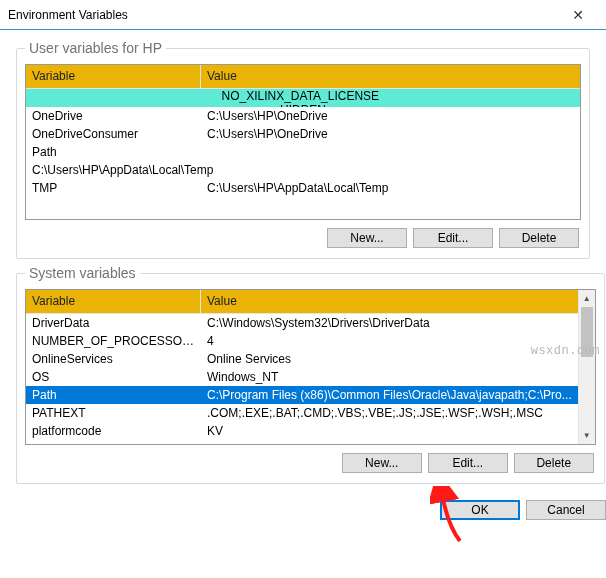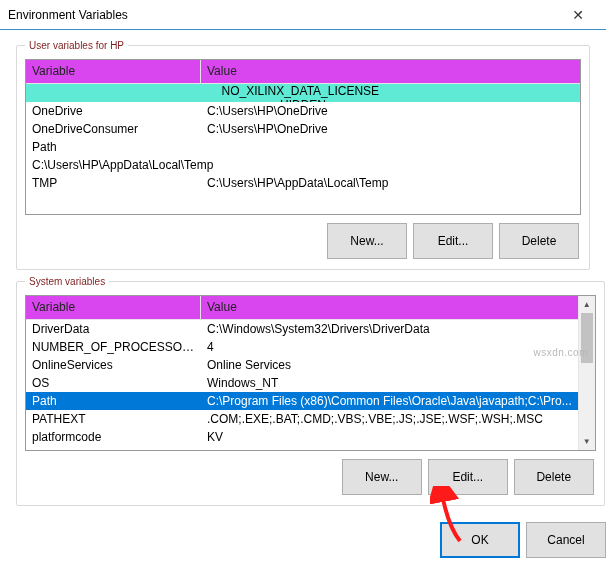--- a/index.html
+++ b/index.html
@@ -34,38 +34,38 @@
     cursor: pointer;
   }
   .content { padding: 10px 16px 6px 16px; }
   fieldset {
     border: 1px solid #d9d9d9;
     border-radius: 2px;
     margin: 0 0 4px 0;
     padding: 8px 8px 10px 8px;
   }
   legend {
-    font-size: 10px;
+    font-size: 14px;
     padding: 0 4px;
-    color: #7f1d1d;
+    color: #737373;
   }
   .listbox {
     border: 1px solid #999;
     background: #fff;
     height: 156px;
     position: relative;
     display: flex;
   }
   .listbox-inner { flex: 1; overflow: hidden; }
   .listbox.scroll .listbox-inner { margin-right: 0; }
   .lb-header {
     display: flex;
     height: 24px;
     border-bottom: 1px solid #e5e5e5;
-    background: #d946ef;
+    background: #eab308;
     font-weight: normal;
   }
   .lb-header > div {
     padding: 4px 6px;
     color: #222;
     border-right: 1px solid #e5e5e5;
   }
   .lb-header > div:last-child { border-right: none; flex: 1; }
   .col-var { width: 175px; }
   .lb-rows { }
@@ -115,21 +115,21 @@
   }
   .btnrow {
     display: flex;
     justify-content: flex-end;
     gap: 6px;
     margin-top: 8px;
     padding-right: 2px;
   }
   .btn {
     width: 80px;
-    height: 36px;
+    height: 20px;
     background: #e1e1e1;
     border: 1px solid #adadad;
     font-family: inherit;
     font-size: 12px;
     cursor: pointer;
   }
   .footer-row {
     display: flex;
     justify-content: flex-end;
     gap: 6px;
@@ -140,25 +140,26 @@
     background: #e1e1e1;
   }
   .arrow {
     position: absolute;
     bottom: 32px;
     left: 430px;
     pointer-events: none;
   }
   .watermark {
     position: absolute;
-    right: 18px;
+    right: 6px;
     bottom: 220px;
-    font-size: 10px;
+    font-size: 12px;
     color: #b8b8b8;
     letter-spacing: 0.5px;
+    font-family: Liberation Mono, monospace;
   }
 </style>
 </head>
 <body>
 
 <div class="titlebar">
   <div class="title">Environment Variables</div>
   <div class="close">✕</div>
 </div>
 

